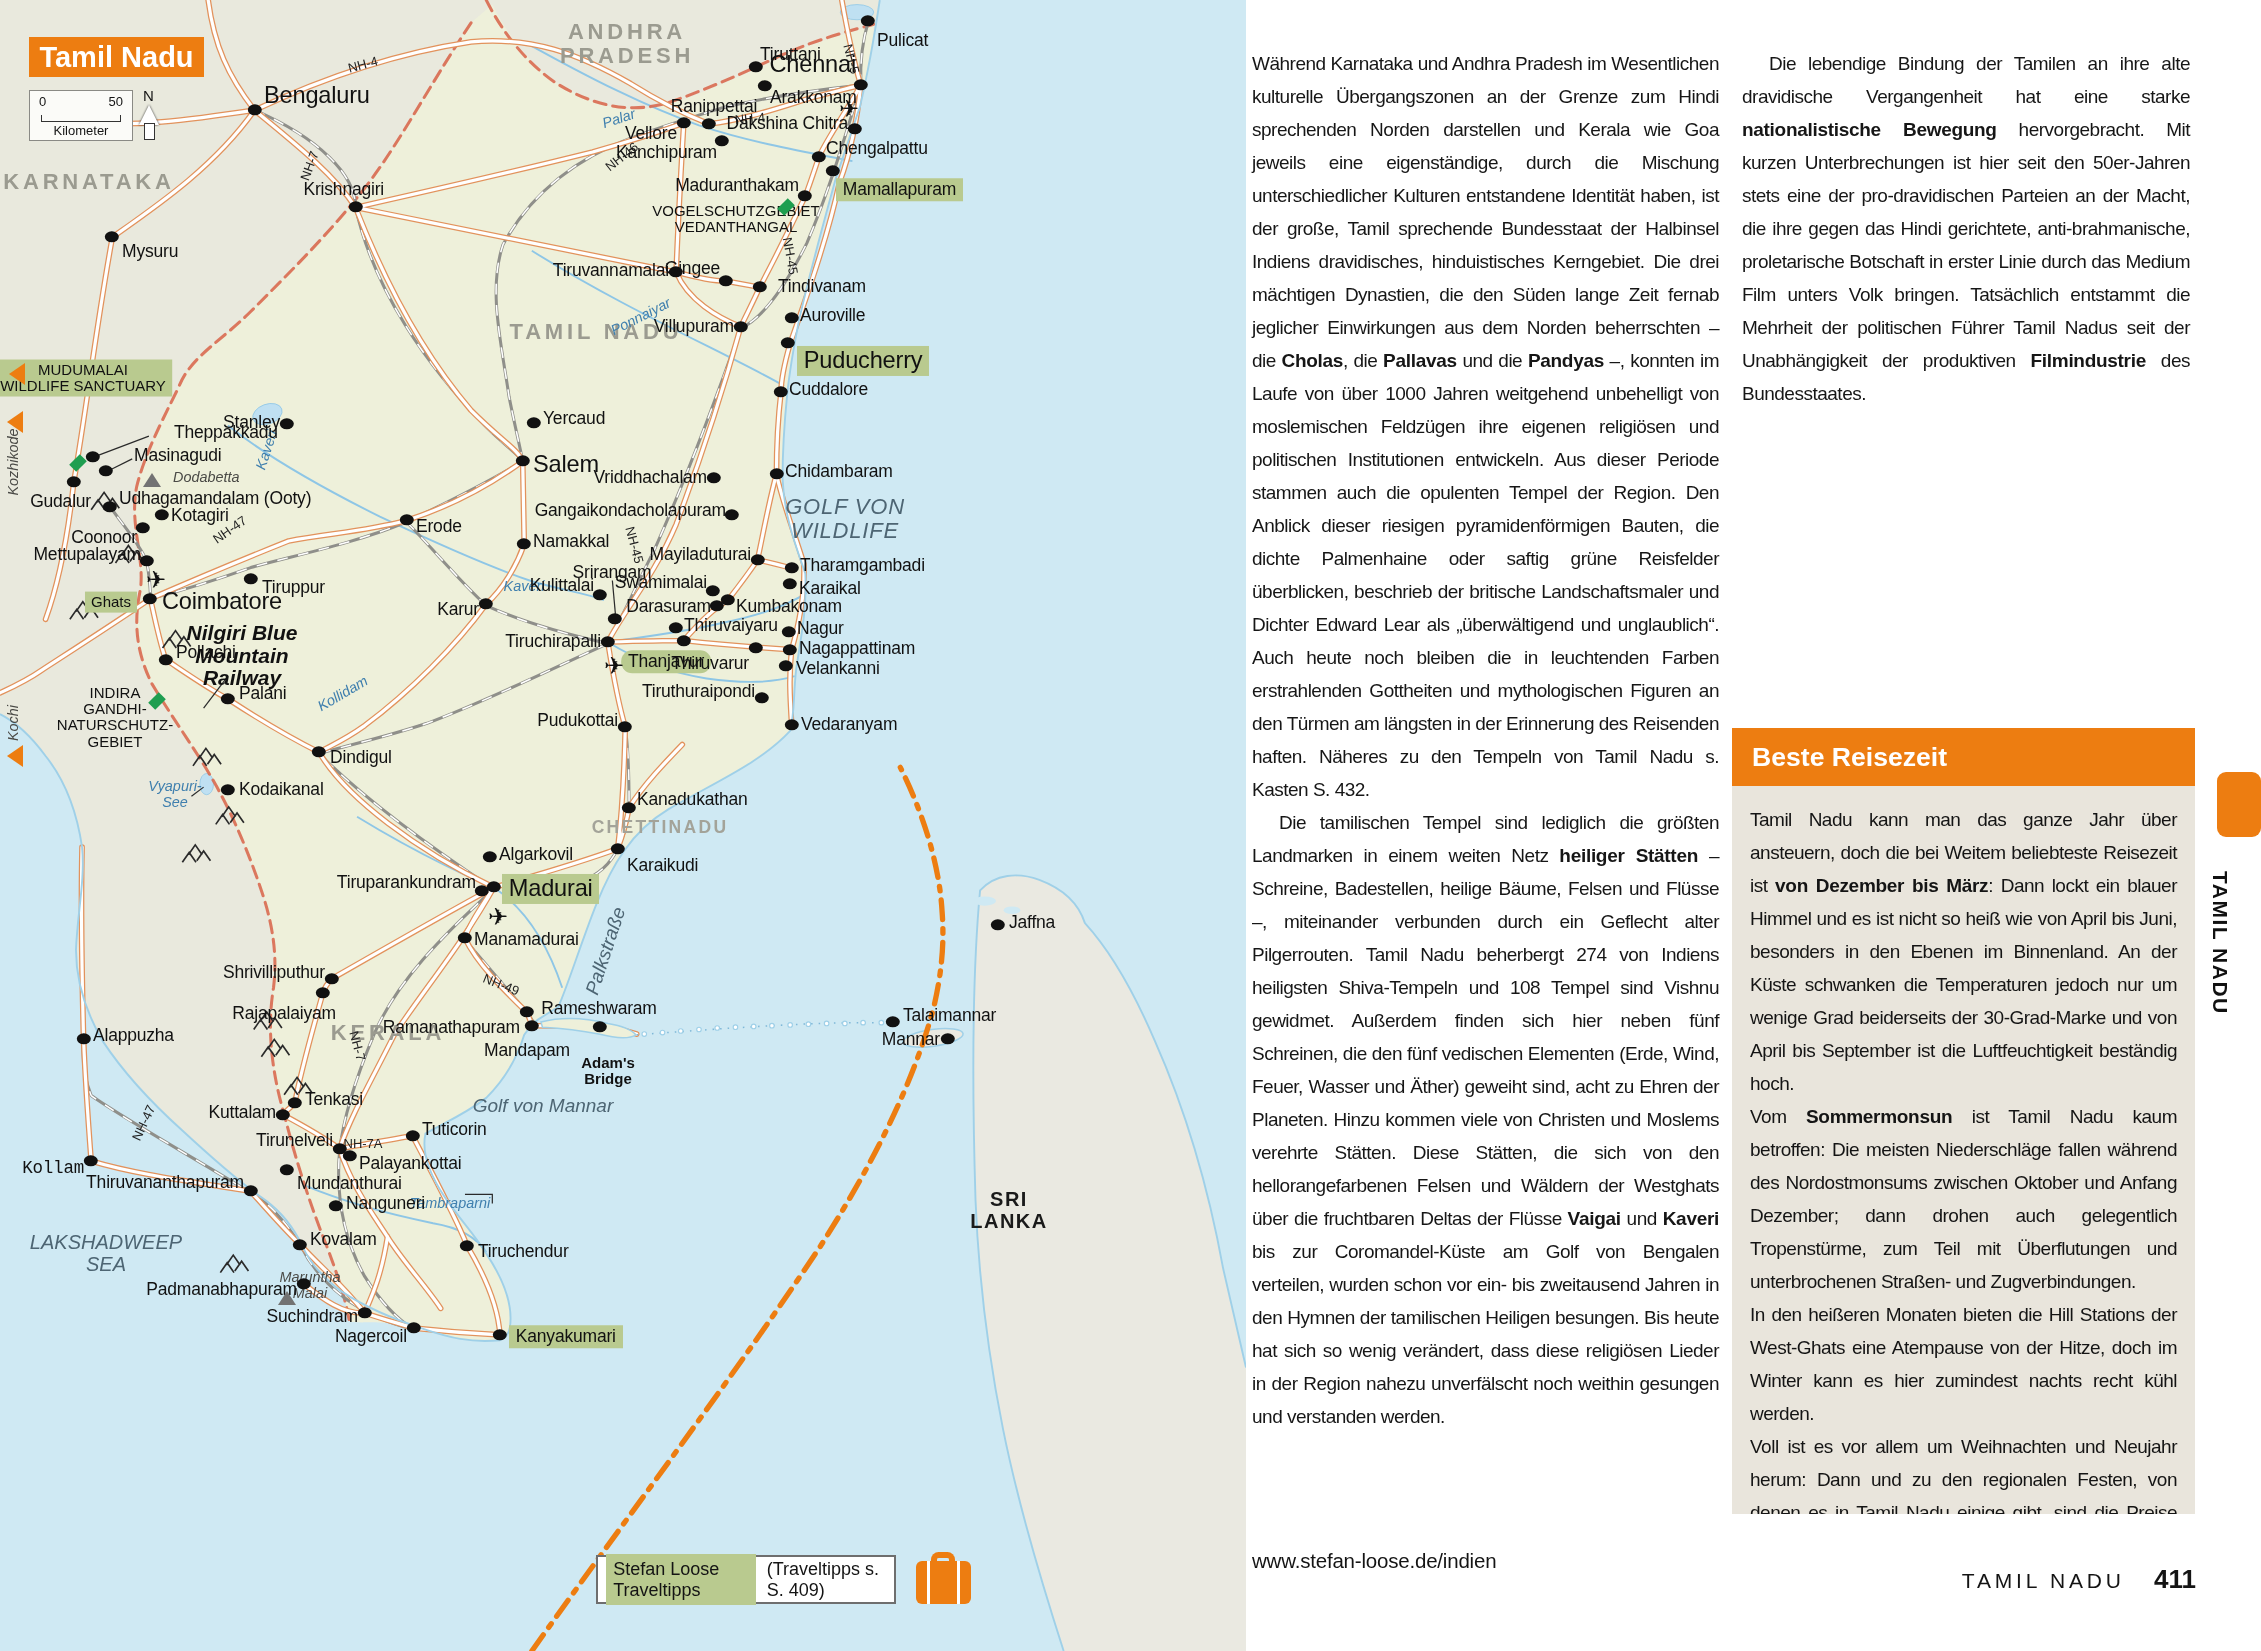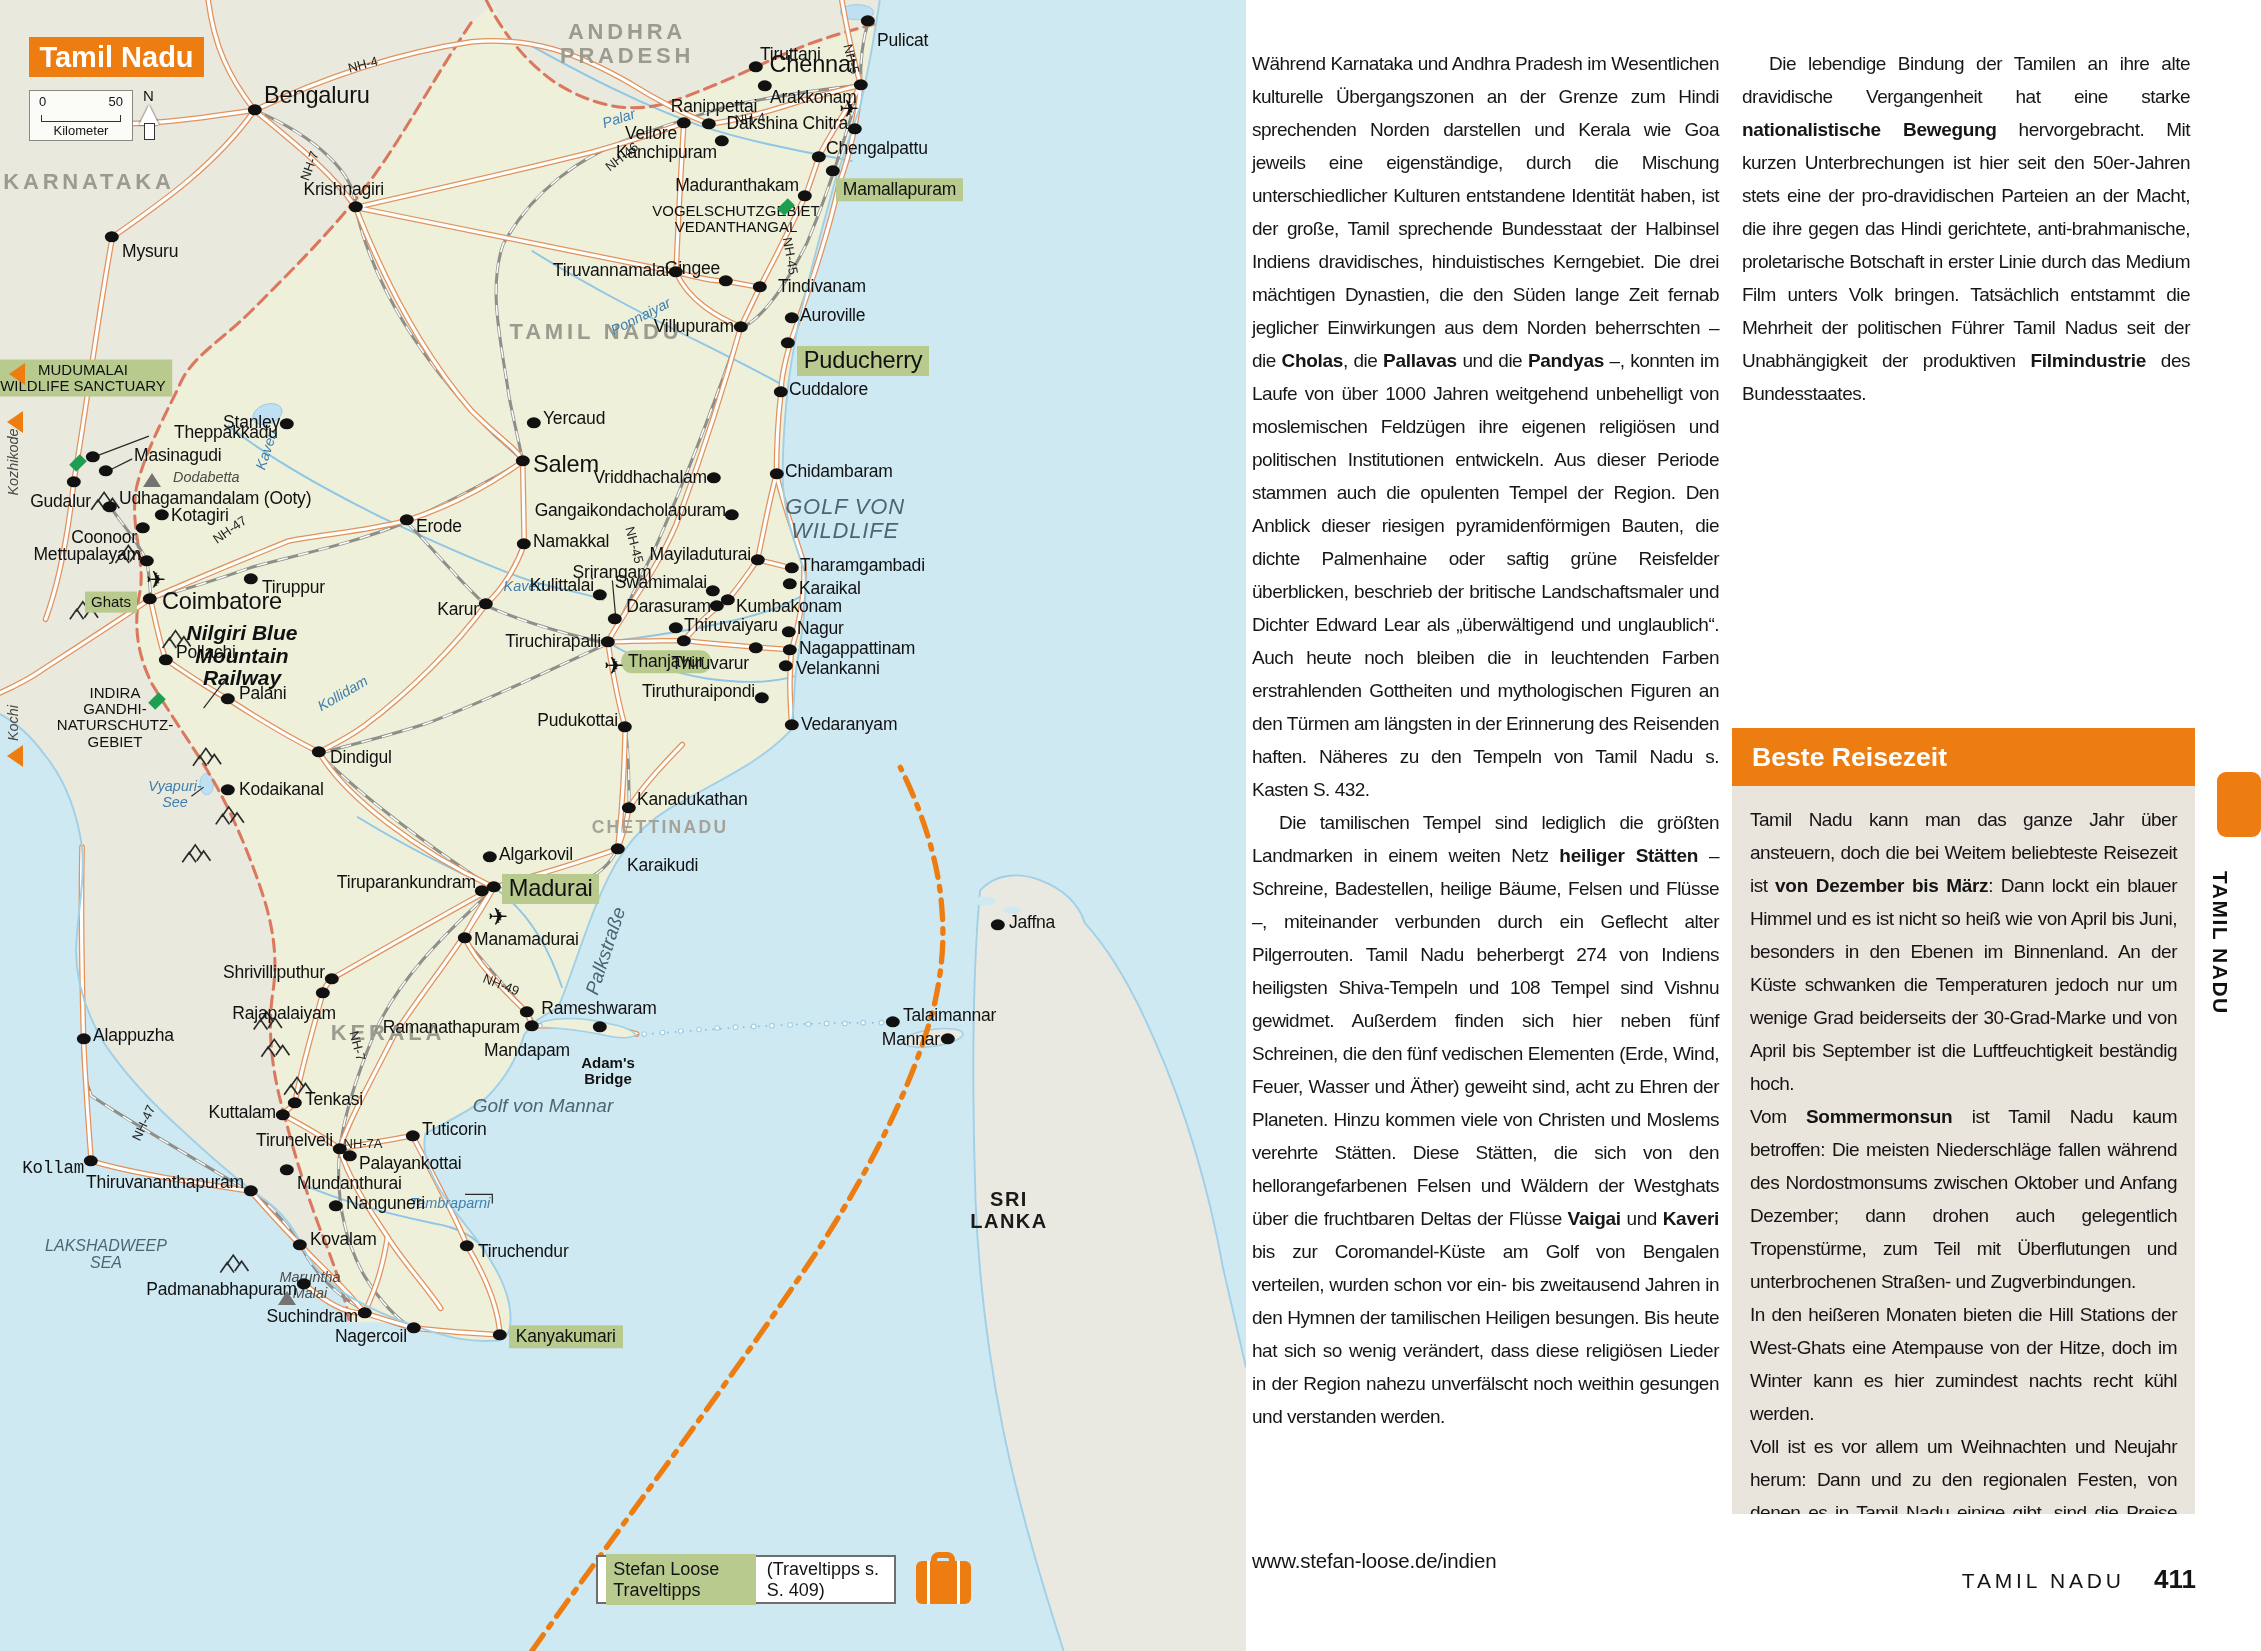--- a/index.html
+++ b/index.html
@@ -13,21 +13,21 @@
   .maplabel div{text-align:center;}
   .maplabel.s div{text-align:left;}
   .city{font-size:17.5px;letter-spacing:-0.2px;}
   .big{font-size:23.6px;}
   .green{background:#b9ca8f;padding:2.3px 6.8px;}
   .region{color:#9b9b90;font-weight:bold;font-size:22px;letter-spacing:3.8px;}
   .regionsm{color:#a3a399;font-weight:bold;font-size:17.5px;letter-spacing:2.3px;}
   .country{color:#1a1a1a;font-weight:bold;font-size:20px;letter-spacing:1.5px;}
   .sea{font-style:italic;color:#4d6573;font-size:22px;letter-spacing:0.8px;}
   .sea2{font-style:italic;color:#4d6573;font-size:19px;}
-  .seasm{font-style:italic;color:#4d6573;font-size:16px;}
+  .seasm{font-style:italic;color:#4d6573;font-size:20px;}
   .river{font-style:italic;color:#3f7fae;font-size:14.4px;}
   .river2{font-style:italic;color:#4a4a46;font-size:14.4px;}
   .boldsm{font-weight:bold;font-size:15px;}
   .boldit{font-weight:bold;font-style:italic;font-size:21px;}
   .road{font-size:13px;color:#222;}
   .park{font-size:15px;color:#111;}
   .parkchip{font-size:15px;color:#111;background:#b9ca8f;padding:2.3px 6px;}
   .dot{position:absolute;width:14.4px;height:11.4px;background:#111;border-radius:50%;
        transform:translate(-50%,-50%);}
   .micon{position:absolute;transform:translate(-50%,-50%);}

